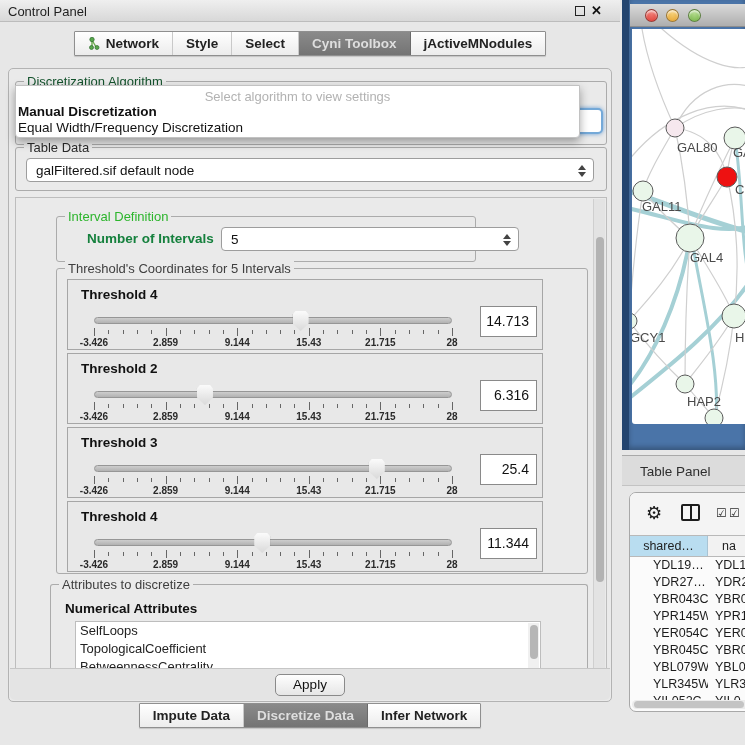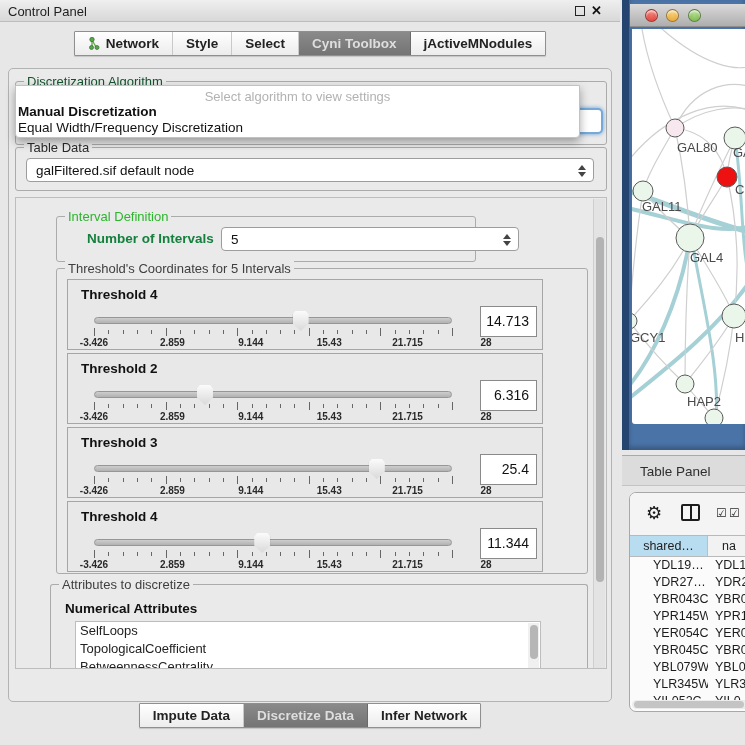--- a/index.html
+++ b/index.html
@@ -67,21 +67,21 @@
   .thr-label { position:absolute; left:13px; top:7px; font-size:13.5px; font-weight:bold; color:#111; }
   .slider { position:absolute; left:26px; top:33px; width:358px; height:26px; }
   .track { position:absolute; left:0; top:4px; width:100%; height:7px; border-radius:4px;
     background:linear-gradient(#cdcdcd,#b2b2b2); border:1px solid #969696; }
   .thumb { position:absolute; top:-2px; width:16px; height:20px;
     background:linear-gradient(#fbfbfb,#d9d9d9); filter:drop-shadow(0 0 1px #777);
     clip-path:polygon(50% 100%, 0 62%, 0 18%, 18% 0, 82% 0, 100% 18%, 100% 62%); }
   .ticks { position:absolute; left:26px; top:48px; width:358px; height:9px; }
   .tick { position:absolute; top:2px; width:1px; height:4px; background:#666; }
   .tick.major { top:0; height:8px; }
-  .ticklabels { position:absolute; left:26px; top:57px; width:392px; height:12px; }
+  .ticklabels { position:absolute; left:26px; top:57px; width:358px; height:12px; }
   .ticklabels span { position:absolute; transform:translateX(-50%); font-size:10px; font-weight:bold; color:#2a2a2a; white-space:nowrap; }
   .valbox { position:absolute; left:412px; top:26px; width:57px; height:31px; background:#fff;
     border:1px solid #8a8a8a; font-size:14px; color:#111; text-align:right; line-height:29px; padding-right:7px; }
 
   .numattr-label { position:absolute; left:14px; top:16px; font-size:13.5px; font-weight:bold; color:#111; }
   .attr-list { position:absolute; left:24px; top:36px; width:466px; height:92px; background:#fff; border:1px solid #bdbdbd; }
   .attr-item { font-size:13px; color:#222; height:18px; line-height:18px; padding-left:4px; white-space:nowrap; }
   .list-vsb { position:absolute; right:1px; top:1px; width:11px; height:100%; background:#f0f0f0; }
   .list-vsb .thumbv2 { position:absolute; left:1.5px; top:2px; width:8px; height:34px; background:#b6b6b6; border-radius:4px; }
 
@@ -396,20 +396,23 @@
               <div class="thumbv2"></div>
             </div>
         </div>
       </div>
 
       <div class="vsb">
           <div class="thumbv"></div>
         </div>
     </div>
 
+    <div class="footer">
+      <div class="apply-btn">Apply</div>
+    </div>
   </div>
 
   <div class="bottom-segbar">
     <div class="seg-wrap">
       <div class="seg">
           <span>Impute Data</span>
         </div>
       <div class="seg active">
           <span>Discretize Data</span>
         </div>

